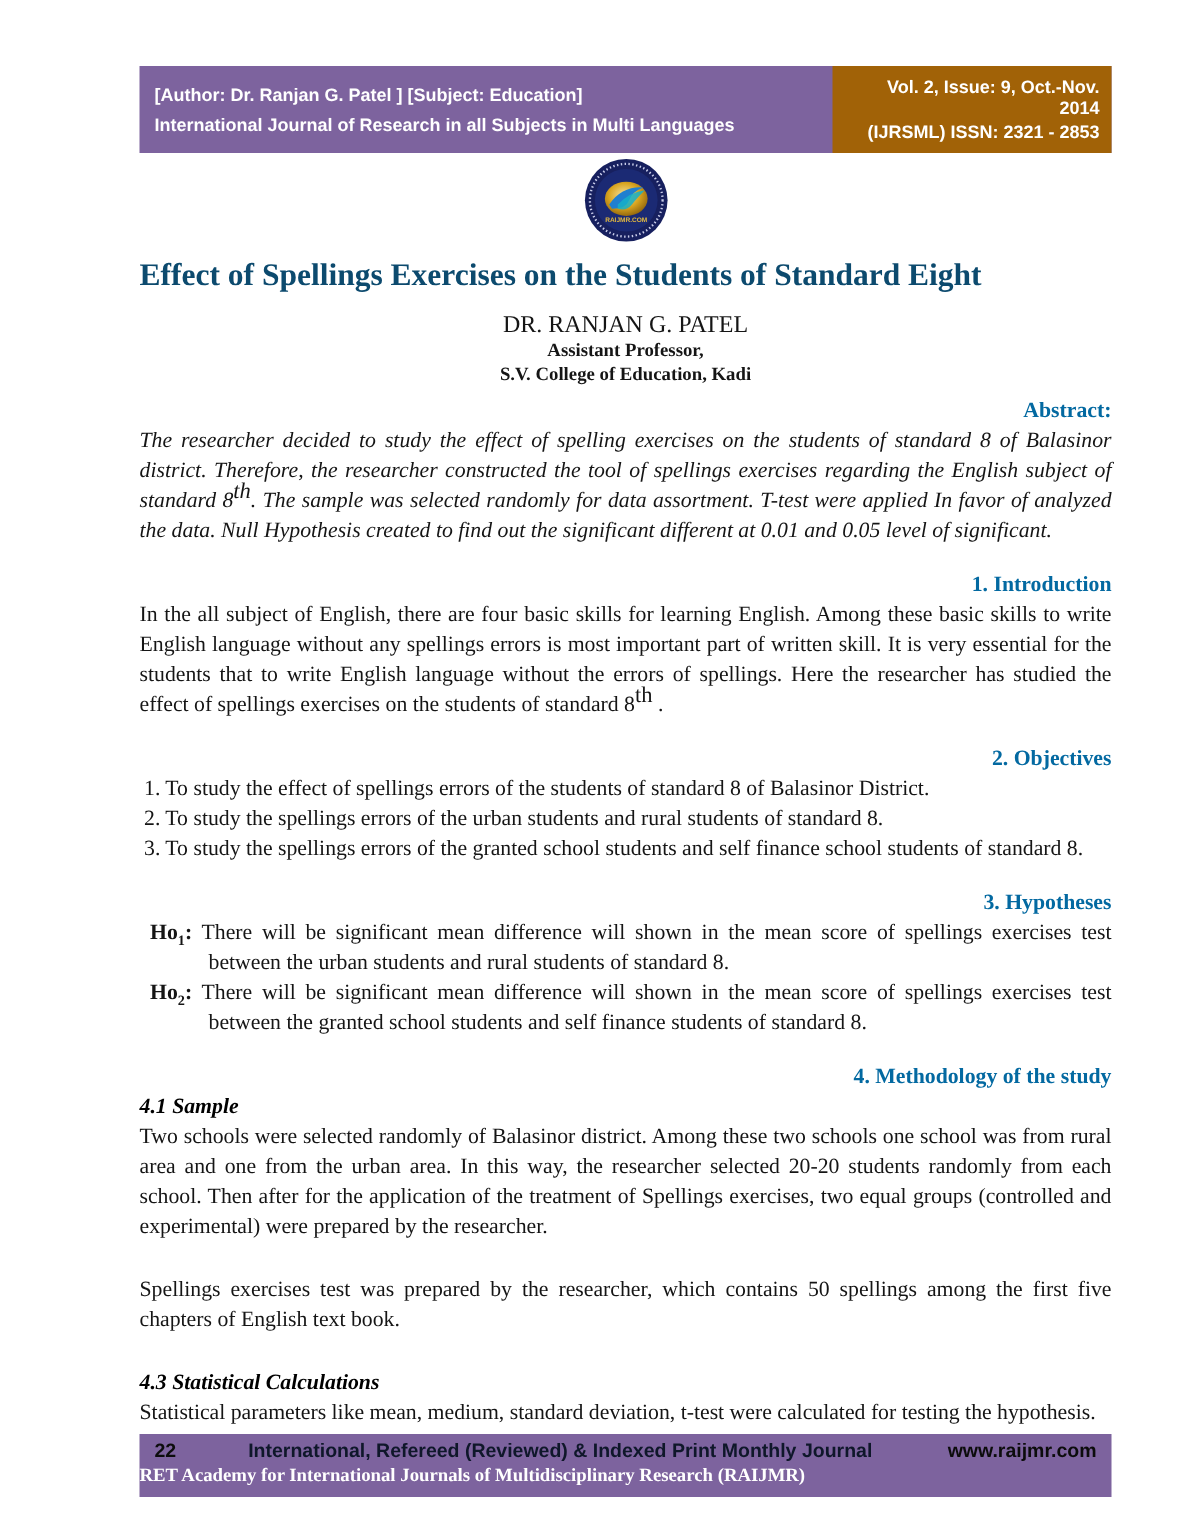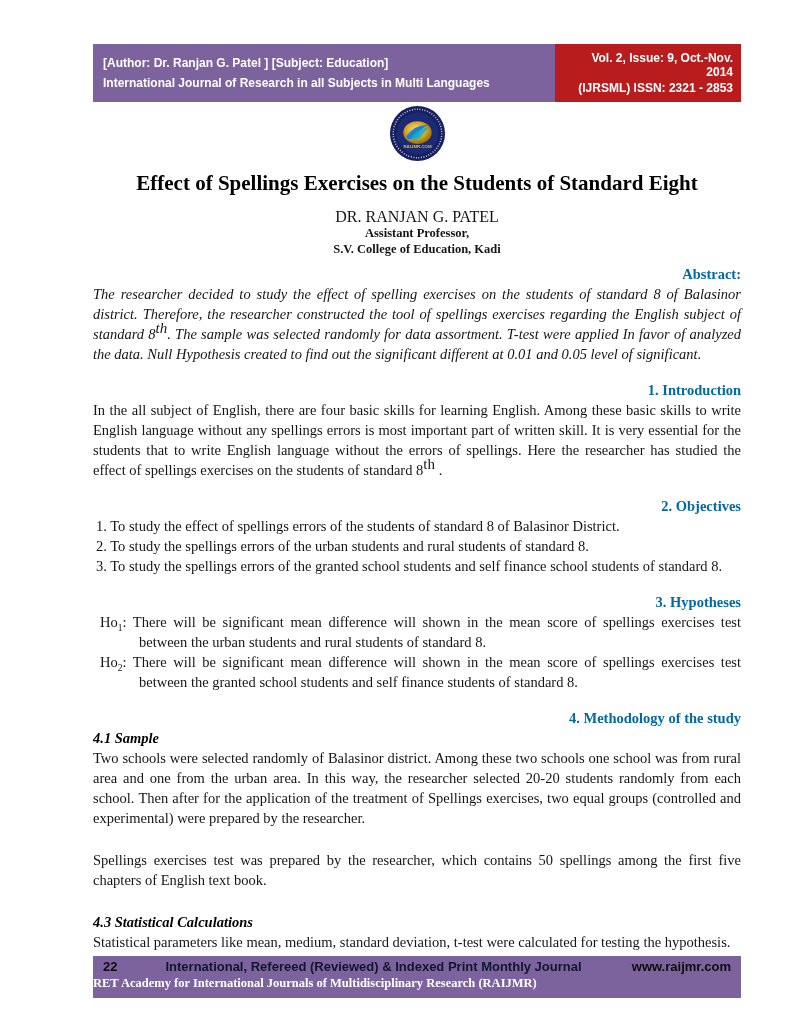--- a/index.html
+++ b/index.html
@@ -13,52 +13,52 @@
 
   
   .header-band { display:flex; height:58px; background:#7d639e; }
   .header-left {
     flex:1; display:flex; flex-direction:column; justify-content:space-evenly;
     padding:5px 4px 5px 10px;
     font-family:"Liberation Sans", sans-serif; font-weight:bold;
     color:#ffffff; font-size:12px; line-height:14px;
   }
   .header-right {
-    width:186px; background:#b91c1c;
+    width:186px; background:#a16207;
     display:flex; flex-direction:column; justify-content:space-evenly;
     padding:5px 8px; text-align:right;
     font-family:"Liberation Sans", sans-serif; font-weight:bold;
     color:#ffffff; font-size:12px; line-height:14px;
   }
 
   
   .logo-row { text-align:center; margin-top:3px; height:58px; }
   .logo-row svg { display:inline-block; }
 
   
   .paper-title {
-    margin-top:7px; text-align:center;
-    font-size:21px; font-weight:bold; line-height:26px; color:#000000;
+    margin-top:7px; 
+    font-size:21px; font-weight:bold; line-height:26px; color:#0c4a6e;
   }
   .author-block { margin-top:11px; text-align:center; }
   .author-name { font-size:16px; line-height:19px; }
   .author-role { font-size:12.5px; line-height:15px; font-weight:bold; }
   .author-affiliation { font-size:12.5px; line-height:16px; font-weight:bold; }
 
   
   .sec { margin-top:16px; }
   .sec-heading { font-size:14.5px; font-weight:bold; line-height:20px; color:#0369a1;text-align:right; }
   .sub-heading { font-size:14.5px; font-weight:bold; font-style:italic; line-height:20px; color:#000; }
   p.body-text {
     font-size:14.5px; line-height:20px; text-align:justify;
   }
   p.italic { font-style:italic; }
   .obj-item { padding-left:17px; text-indent:-14px; }
   .hyp-item { padding-left:46px; text-indent:-39px; }
-  .hyp-label { font-weight:normal; font-style:normal;margin-top:24px; }
+  .hyp-label { font-weight:bold; font-style:normal;margin-top:24px; }
   sup { font-size:15px; vertical-align:super; line-height:0; }
   sub { font-size:9.5px; vertical-align:sub; line-height:0; }
 
   
   .footer-band {
     position:absolute; left:93px; top:956px; width:648px; height:42px;
     background:#7d639e;
   }
   .footer-row1 {
     display:flex; align-items:center; padding:3px 10px 0 10px;

